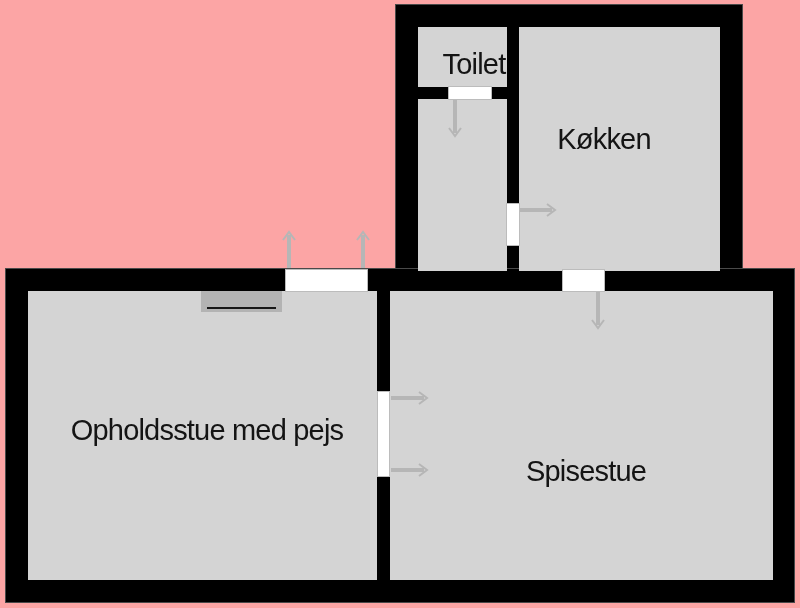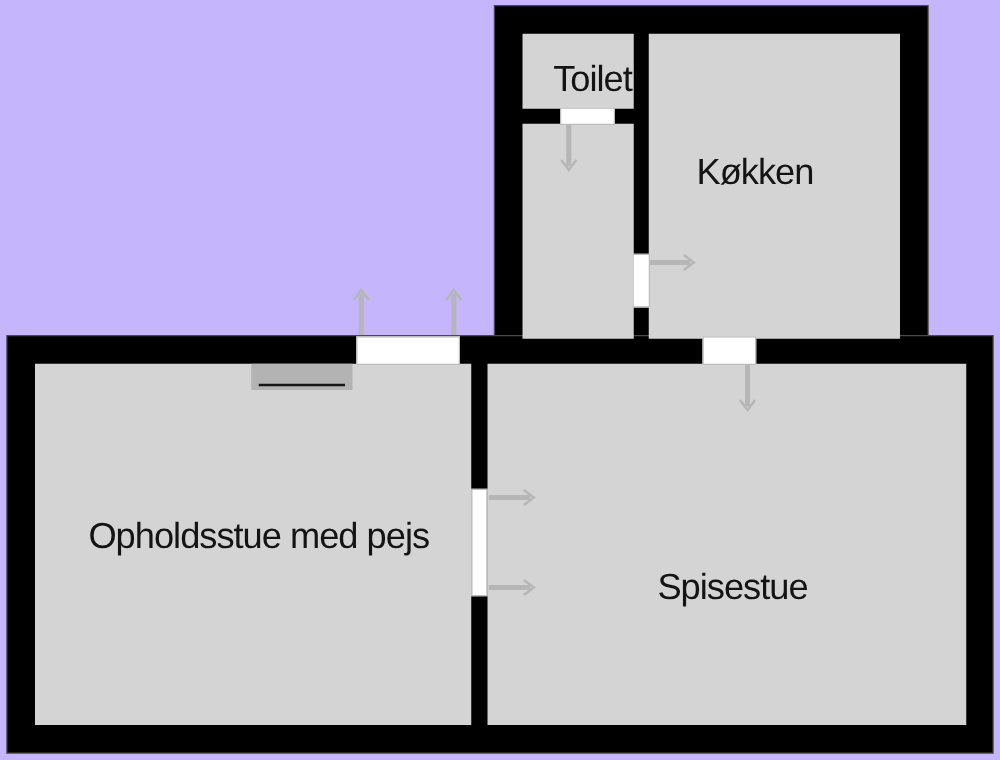--- a/index.html
+++ b/index.html
@@ -8,21 +8,21 @@
     background: #ffffff;
     width: 800px;
     height: 608px;
     overflow: hidden;
     font-family: "Liberation Sans", sans-serif;
   }
   .plan {
     position: relative;
     width: 800px;
     height: 608px;
-    background: #c4b5fd;
+    background: #fca5a5;
   }
   .wall-block {
     position: absolute;
     background: #000000;
     box-shadow: 0 0 0 1px #4a4a4a;
   }
   .floor {
     position: absolute;
     background: #d4d4d4;
   }

